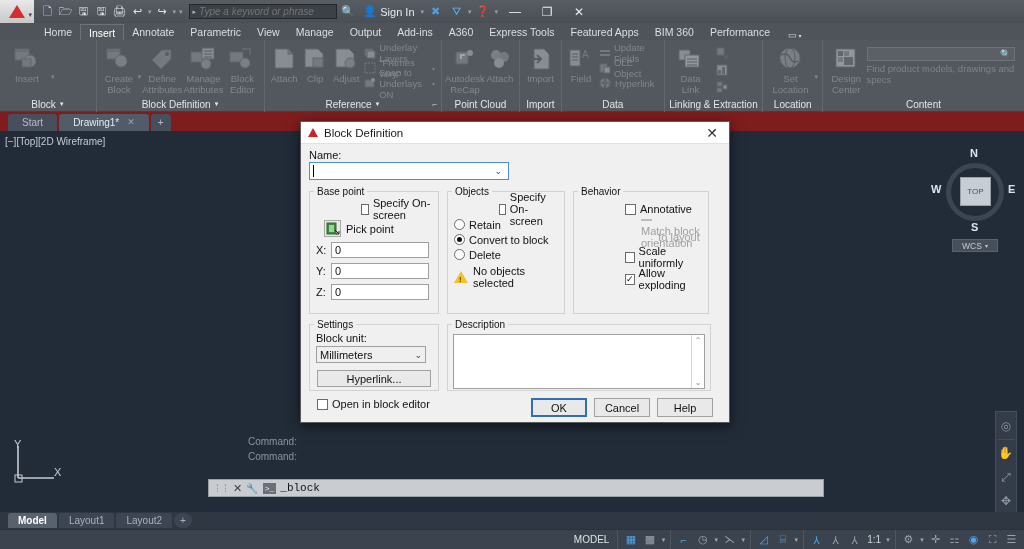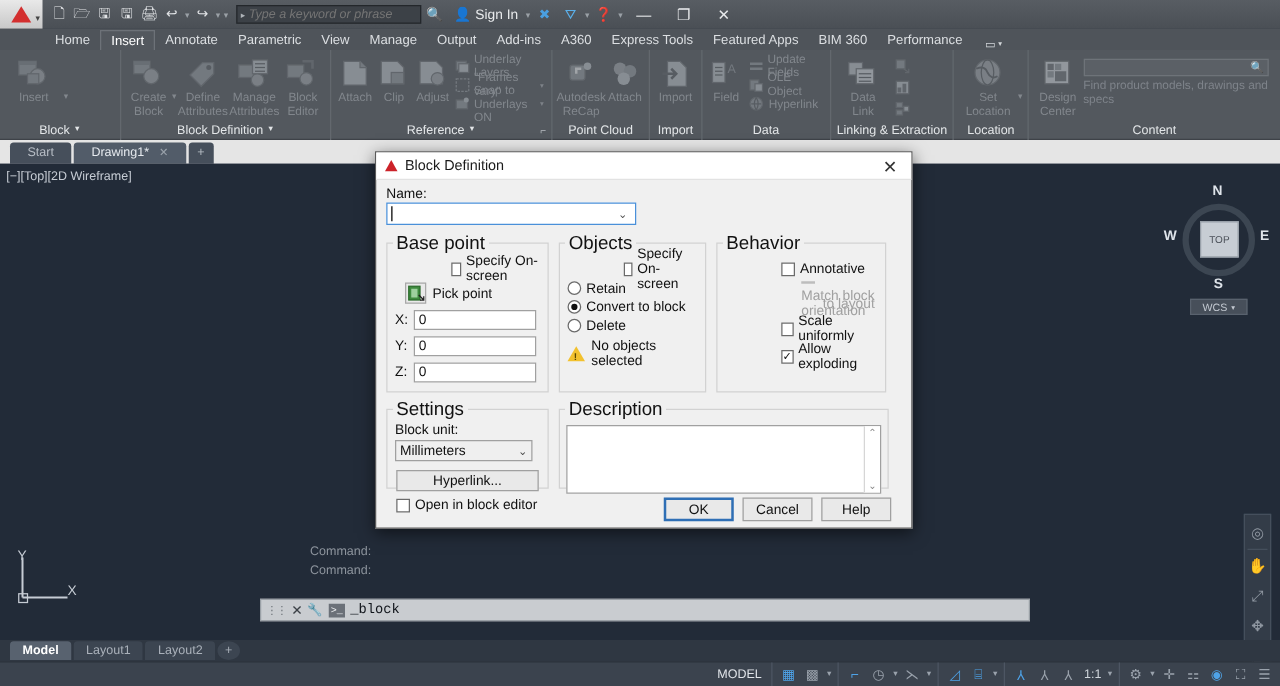--- a/index.html
+++ b/index.html
@@ -92,21 +92,21 @@
   .contentsearch{
     width:148px;height:14px;background:#5b6066;border:1px solid #6e7379;
     display:flex;align-items:center;justify-content:flex-end;padding:0 2px;
   }
   .contentsearch .mi{font-size:9px;color:#9aa0a6;}
   .contenthint{font-size:9.5px;color:#7e838a;padding-top:2px;}
 
   
   #filetabs{
     position:absolute;left:0;top:112px;width:1024px;height:19px;
-    background:#e5e5e5;display:flex;align-items:flex-end;padding-left:8px;gap:0;
+    background:#7f1d1d;display:flex;align-items:flex-end;padding-left:8px;gap:0;
   }
   .ftab{
     height:17px;line-height:17px;padding:0 14px;font-size:10px;color:#b7bdc5;
     background:#464f5b;border-top-left-radius:3px;border-top-right-radius:3px;
     margin-right:2px;display:flex;align-items:center;gap:8px;
   }
   .ftab.active{background:#525c69;color:#e6eaef;}
   .ftab .x{font-size:9px;color:#9aa2ab;}
   .ftab.plus{padding:0 7px;}
 
@@ -208,21 +208,21 @@
   .namerow{font-size:11px;color:#111;margin-bottom:1px;}
   .namefield{
     width:200px;height:18px;background:#fff;border:1px solid #4a90d9;
     display:flex;align-items:center;padding:0 2px;
   }
   .namefield .caret{width:1px;height:12px;background:#000;margin-left:1px;}
   .namefield .cb{flex:1;}
   .namefield .chev{font-size:9px;color:#4a4a4a;padding-right:4px;}
 
   fieldset{border:1px solid #d2d2d2;padding:0;position:relative;}
-  legend{font-size:15px;color:#111;padding:0 3px;margin-left:4px;}
+  legend{font-size:10px;color:#111;padding:0 3px;margin-left:4px;}
 
   .cols{display:flex;gap:8px;margin-top:6px;}
   .grp-base{width:130px;height:128px;}
   .grp-obj{width:118px;height:128px;}
   .grp-beh{width:136px;height:128px;}
   .grp-inner{padding:4px 6px;}
 
   .cbrow{display:flex;align-items:center;gap:4px;font-size:11px;color:#111;height:16px;padding-left:45px;}
   .cbrow.dis{color:#a0a0a0;flex-direction:column;}
   .cbbox{

